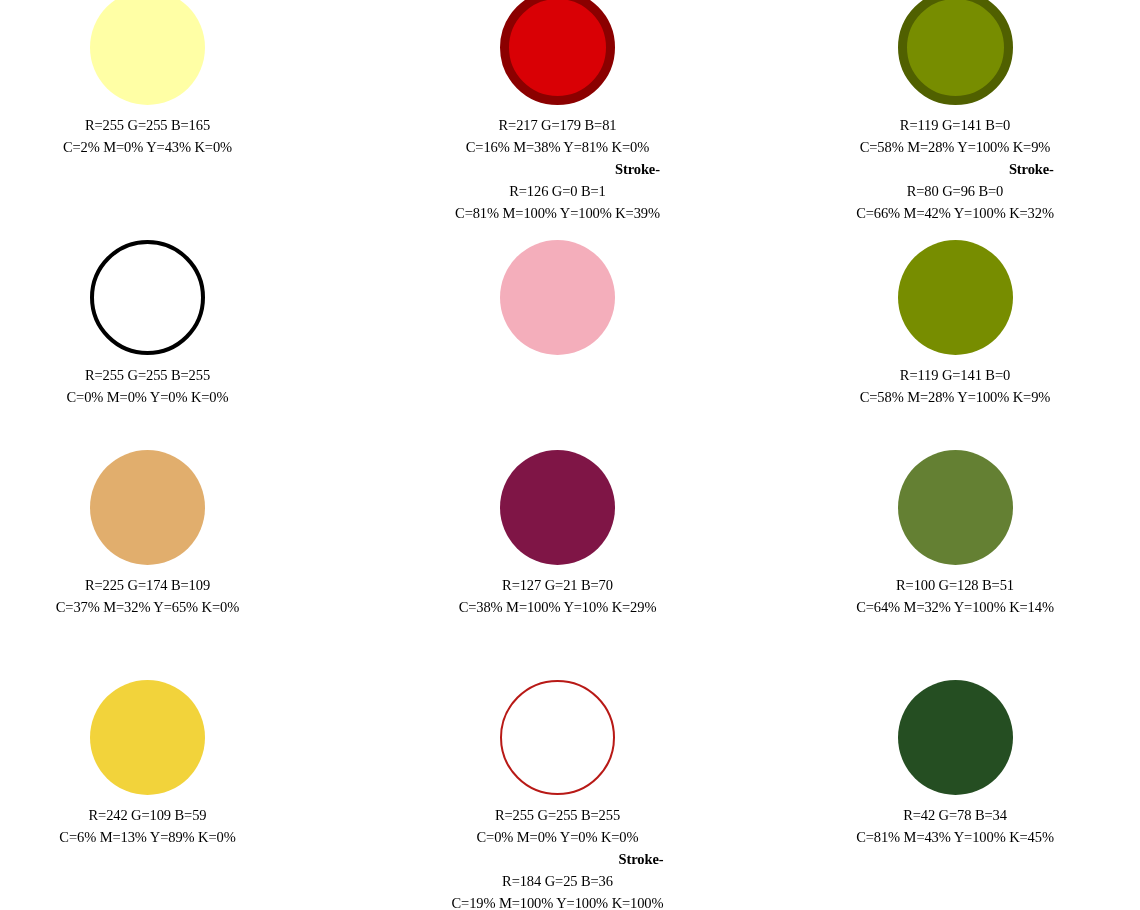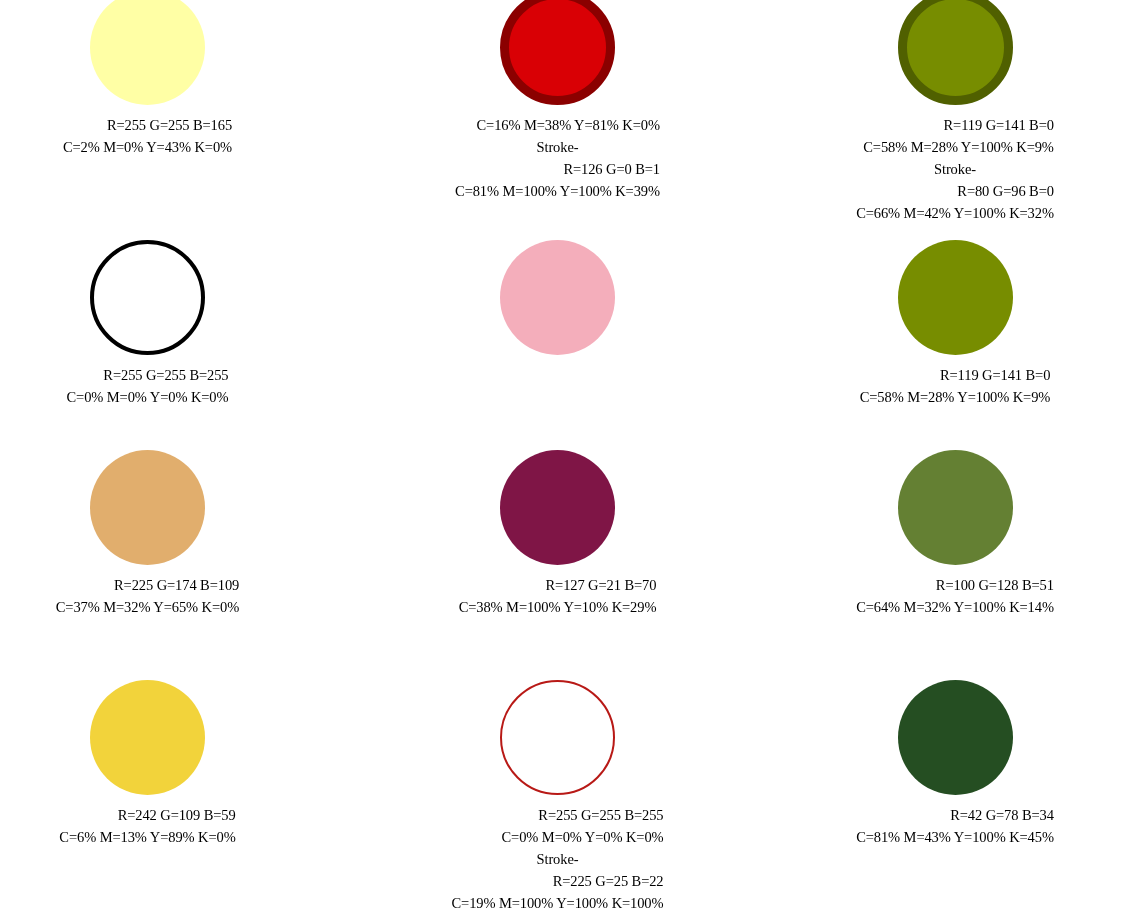--- a/index.html
+++ b/index.html
@@ -51,45 +51,46 @@
     margin-top: 9px;
     text-align: center;
     font-size: 14.5px;
     line-height: 1.52;
     white-space: nowrap;
     letter-spacing: -0.1px;
   }
 
   .label-line {
     display: block;
-    text-align: right;
   }
 
   .label-stroke-heading {
     display: block;
-    font-weight: normal;
+    font-weight: bold;
+    text-align: right;
   }
 </style>
 </head>
 <body>
 
 <div id="swatch-grid">
 
   <div class="swatch-cell row-0 col-0">
     <div class="swatch-circle" style="background: rgb(255, 255, 165); border: none;"></div>
     <div class="swatch-labels">
       <span class="label-line">R=255 G=255 B=165</span>
       <span class="label-line">C=2% M=0% Y=43% K=0%</span>
 
     </div>
   </div>
 
   <div class="swatch-cell row-0 col-1">
     <div class="swatch-circle" style="background: rgb(217, 0, 5); border: 9px solid rgb(139, 0, 0);"></div>
     <div class="swatch-labels">
+      <span class="label-line">R=217 G=179 B=81</span>
       <span class="label-line">C=16% M=38% Y=81% K=0%</span>
       <span class="label-stroke-heading">Stroke-</span>
       <span class="label-line">R=126 G=0 B=1</span>
       <span class="label-line">C=81% M=100% Y=100% K=39%</span>
     </div>
   </div>
 
   <div class="swatch-cell row-0 col-2">
     <div class="swatch-circle" style="background: rgb(119, 141, 0); border: 9px solid rgb(80, 96, 0);"></div>
     <div class="swatch-labels">
@@ -158,21 +159,21 @@
 
     </div>
   </div>
 
   <div class="swatch-cell row-3 col-1">
     <div class="swatch-circle" style="background: rgb(255, 255, 255); border: 2px solid rgb(184, 25, 22);"></div>
     <div class="swatch-labels">
       <span class="label-line">R=255 G=255 B=255</span>
       <span class="label-line">C=0% M=0% Y=0% K=0%</span>
       <span class="label-stroke-heading">Stroke-</span>
-      <span class="label-line">R=225 G=25 B=22</span>
+      <span class="label-line">R=184 G=25 B=36</span>
       <span class="label-line">C=19% M=100% Y=100% K=100%</span>
     </div>
   </div>
 
   <div class="swatch-cell row-3 col-2">
     <div class="swatch-circle" style="background: rgb(37, 78, 34); border: none;"></div>
     <div class="swatch-labels">
       <span class="label-line">R=42 G=78 B=34</span>
       <span class="label-line">C=81% M=43% Y=100% K=45%</span>
 

